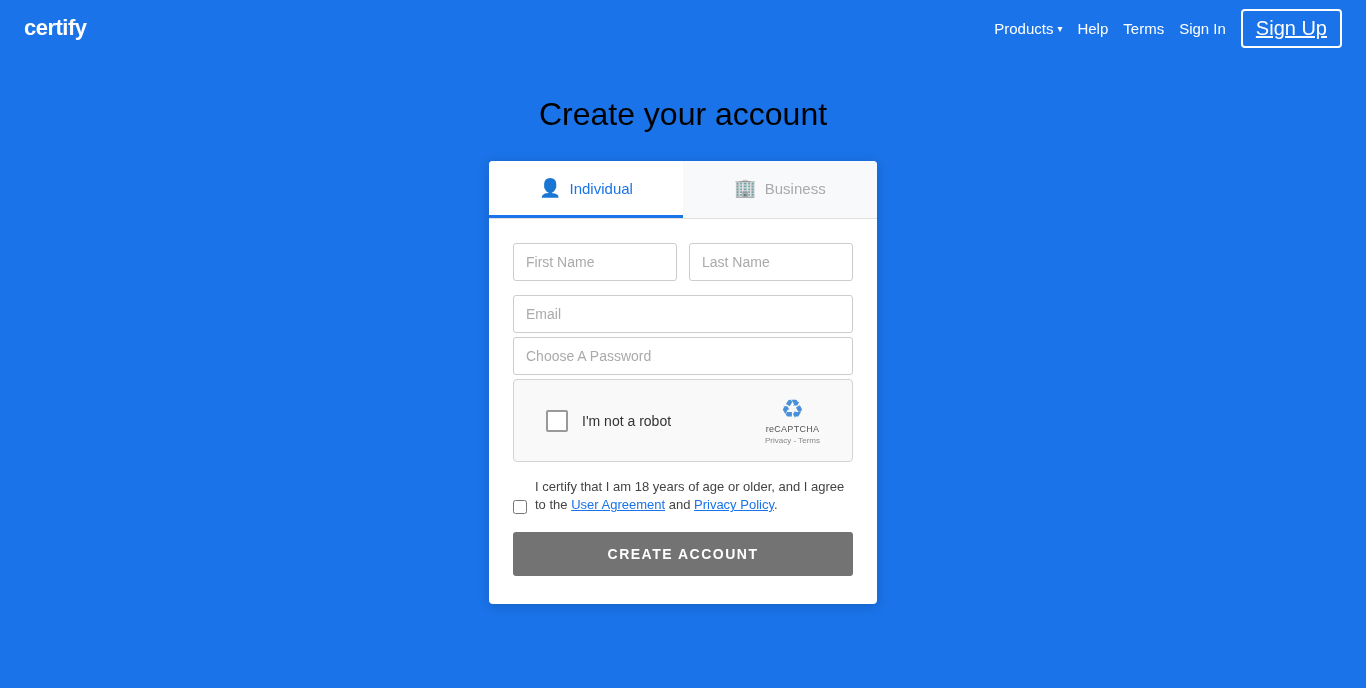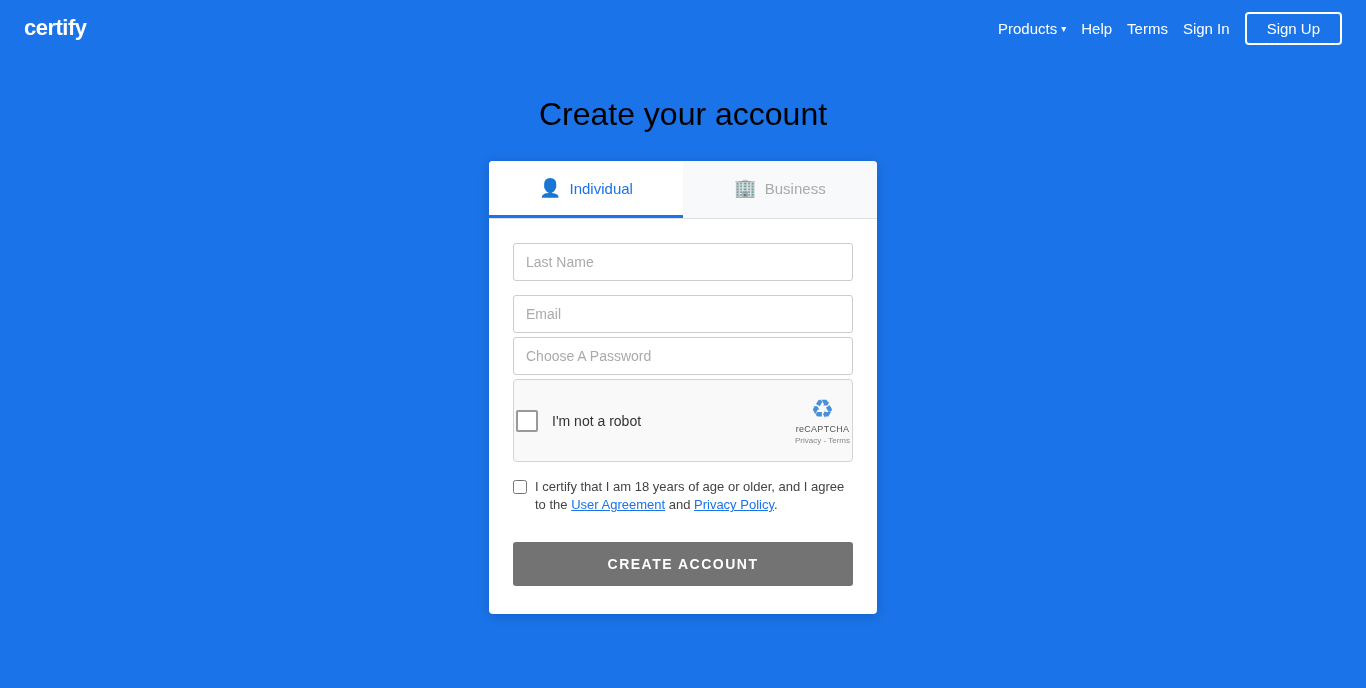--- a/index.html
+++ b/index.html
@@ -39,26 +39,27 @@
       align-items: center;
       gap: 4px;
     }
     .nav-dropdown-arrow {
       font-size: 10px;
       margin-top: 1px;
     }
     .nav-signup {
       color: #fff;
       border: 2px solid #fff;
-      padding: 6px 20px;
+      padding: 6px 13px;
       border-radius: 4px;
-      font-size: 15px;
+      font-size: 20px;
       cursor: pointer;
       background: transparent;
       font-weight: 500;
+      text-decoration: underline;
     }
 
     
     .main {
       display: flex;
       flex-direction: column;
       align-items: center;
       padding-top: 40px;
     }
     .page-title {
@@ -143,21 +144,21 @@
       transition: border-color 0.2s;
     }
     .form-input-full::placeholder {
       color: #aaa;
     }
 
     
     .recaptcha-box {
       border: 1px solid #d3d3d3;
       border-radius: 4px;
-      padding: 16px 2px;
+      padding: 16px 32px;
       margin-bottom: 16px;
       display: flex;
       align-items: center;
       justify-content: space-between;
       background: #f9f9f9;
     }
     .recaptcha-left {
       display: flex;
       align-items: center;
       gap: 14px;
@@ -198,23 +199,23 @@
       text-align: center;
     }
     .recaptcha-links a {
       color: #888;
       text-decoration: none;
     }
 
     
     .cert-row {
       display: flex;
-      align-items: flex-start;
+      align-items: flex-end;
       gap: 8px;
-      margin-bottom: 28px;
+      margin-bottom: 18px;
     }
     .cert-checkbox {
       width: 14px;
       height: 14px;
       margin-top: 2px;
       flex-shrink: 0;
       cursor: pointer;
       accent-color: #1a73e8;
     }
     .cert-text {
@@ -279,20 +280,23 @@
       <div class="tab">
         <span class="tab-icon">🏢</span>
         <span>Business</span>
       </div>
     </div>
 
     <div class="form-body">
       
       <div class="form-row">
         <div class="form-field">
+          <input class="form-input" type="text" placeholder="First Name" style="">
+        </div>
+        <div class="form-field">
           <input class="form-input" type="text" placeholder="Last Name" style="">
         </div>
       </div>
 
       
       <input class="form-input-full" type="email" placeholder="Email" style="">
 
       
       <input class="form-input-full" type="password" placeholder="Choose A Password" style="">
 

